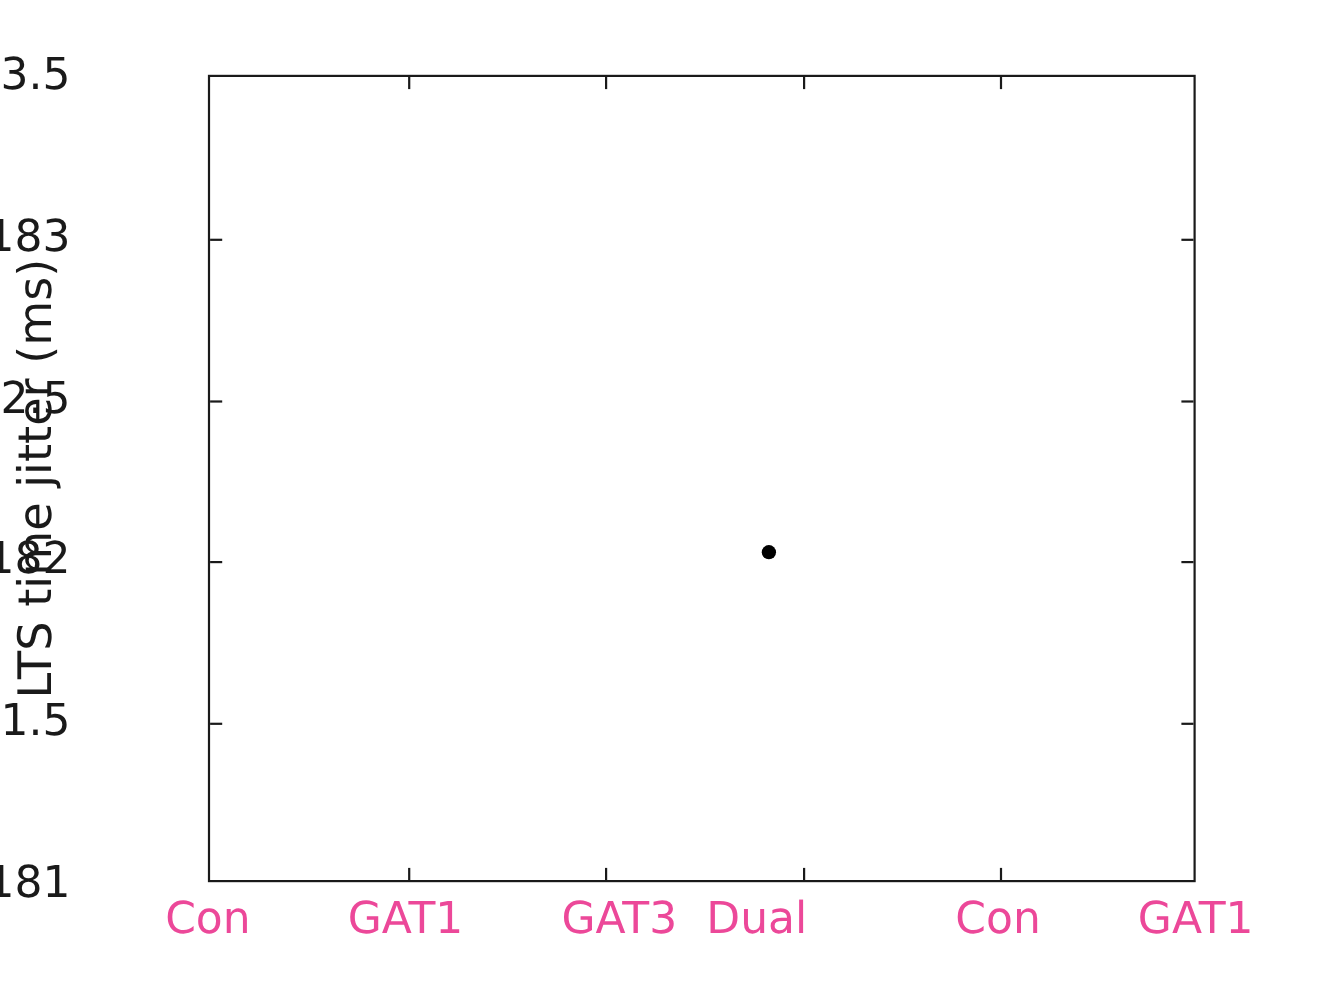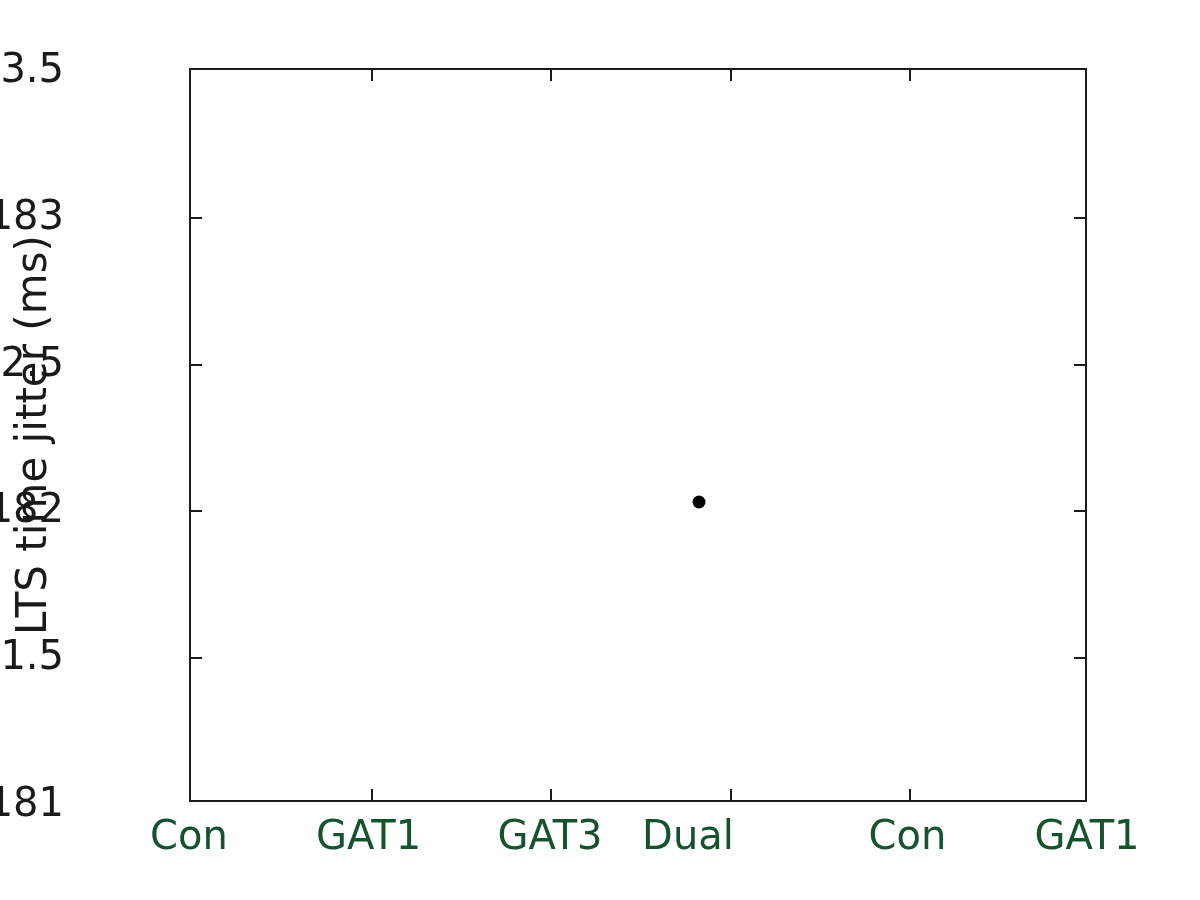--- a/index.html
+++ b/index.html
@@ -83,21 +83,21 @@
     color: #1a1a1a;
     transform: translateY(-50%);
     white-space: nowrap;
   }
 
   .xlabel-tick {
     position: absolute;
     top: 812px;
     font-size: 40px;
     line-height: 46px;
-    color: #14532d;
+    color: #ec4899;
     transform: translateX(-50%);
     white-space: nowrap;
   }
 
   
   #y-axis-title {
     position: absolute;
     left: 0px;
     top: 0px;
     width: 734px;
@@ -125,21 +125,21 @@
       <div class="ylabel-tick" style="top: 214.8px;">183</div>
       <div class="ylabel-tick" style="top: 361.6px;">182.5</div>
       <div class="ylabel-tick" style="top: 508.4px;">182</div>
       <div class="ylabel-tick" style="top: 655.2px;">181.5</div>
       <div class="ylabel-tick" style="top: 802px;">181</div>
     </div>
 
   <div id="x-tick-labels">
       <div class="xlabel-tick" style="left: 189px;">Con</div>
       <div class="xlabel-tick" style="left: 368.6px;">GAT1</div>
-      <div class="xlabel-tick" style="left: 550px;">GAT3</div>
+      <div class="xlabel-tick" style="left: 563px;">GAT3</div>
       <div class="xlabel-tick" style="left: 688px;">Dual</div>
       <div class="xlabel-tick" style="left: 907.4px;">Con</div>
       <div class="xlabel-tick" style="left: 1087px;">GAT1</div>
     </div>
 
   <div id="plot-area">
     <div id="tick-layer">
         <div class="tick-y-left" style="top: 146.8px;"></div>
         <div class="tick-y-right" style="top: 146.8px;"></div>
         <div class="tick-y-left" style="top: 293.6px;"></div>

